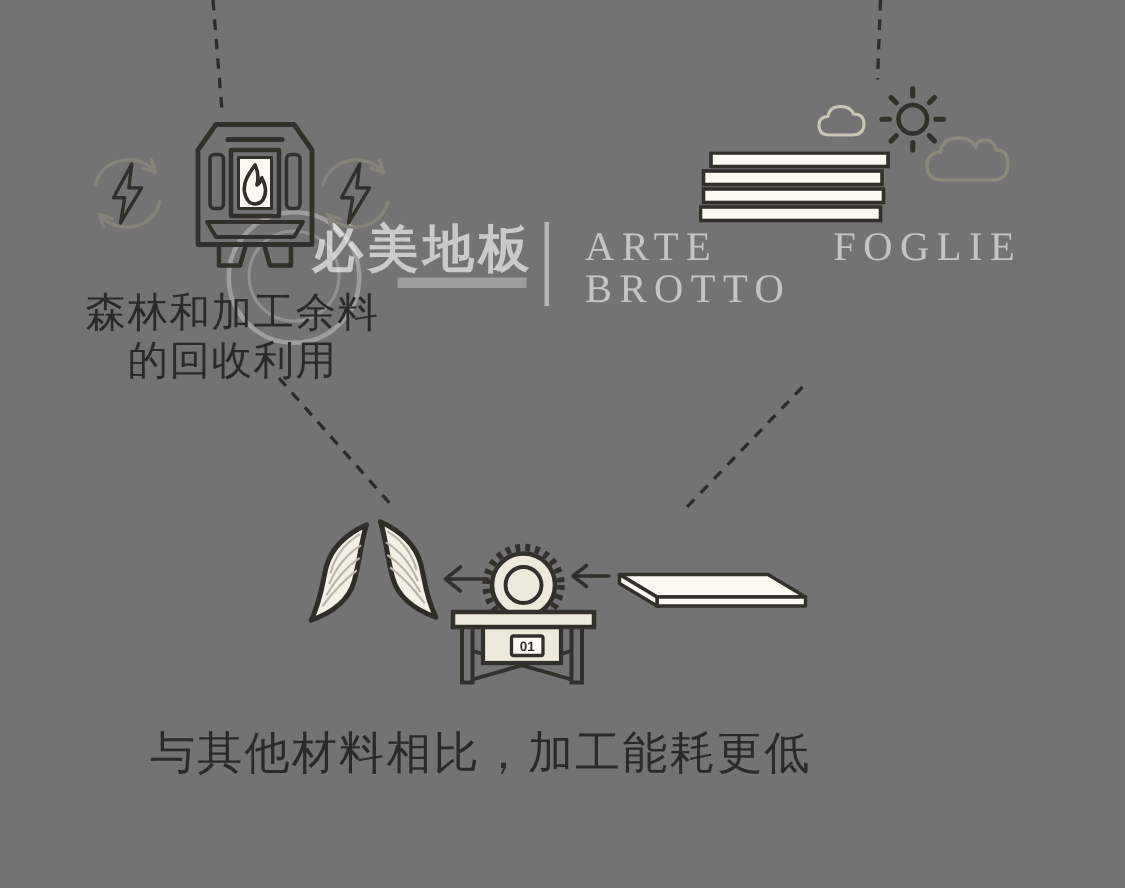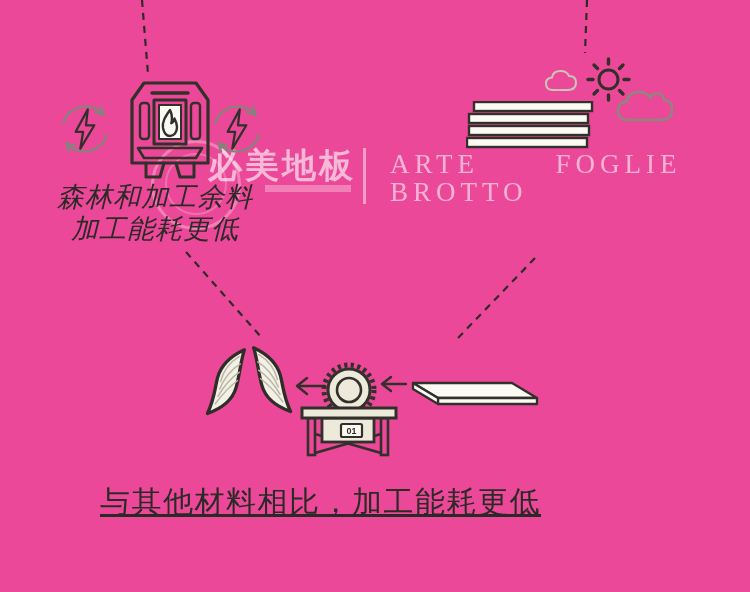--- a/index.html
+++ b/index.html
@@ -1,19 +1,19 @@
 <!DOCTYPE html>
 <html><head>
 <meta charset="utf-8">
 <style>
   html,body{margin:0;padding:0;}
   body{font-family:"Liberation Sans",sans-serif;}
   #canvas{
     position:relative;width:750px;height:592px;overflow:hidden;
-    background:#ec4899;
+    background:#737373;
   }
   .abs{position:absolute;}
   svg{display:block;}
   .caption{
     color:#2b2a26;text-align:center;font-weight:400;
     letter-spacing:1px;line-height:32px;font-size:27px;
   }
   .caption-bottom{
     color:#2b2a26;text-align:center;font-weight:400;
     letter-spacing:1.5px;font-size:30px;
@@ -129,23 +129,23 @@
 
   <svg class="abs" style="left:466px;top:101px;" width="130" height="50" viewBox="0 0 130 50">
     <g fill="#fbfaf3" stroke="#32302b" stroke-width="2.4">
       <rect x="8" y="1" width="118" height="9"></rect>
       <rect x="3" y="13" width="119" height="9"></rect>
       <rect x="3" y="25" width="120" height="9"></rect>
       <rect x="1" y="37" width="120" height="9"></rect>
     </g>
   </svg>
 
-  <div class="abs caption" style="left:35px;top:181px;width:240px;font-style:italic;">
+  <div class="abs caption" style="left:35px;top:192px;width:240px;">
     <div>森林和加工余料</div>
-    <div>加工能耗更低</div>
+    <div>的回收利用</div>
   </div>
 
   <div class="abs caption" style="left:432px;top:194px;width:266px;">
   </div>
 
   <svg class="abs" style="left:199px;top:347px;" width="52" height="72" viewBox="0 0 52 78">
     <g transform="translate(52,0) scale(-1,1)">
       <path d="M5,3 C18,9 30,19 34,33 C37,44 37,55 45,72 C31,67 18,58 14,44 C10,30 9,15 5,3 Z" fill="#f3f1e5" stroke="#2f2d28" stroke-width="3.6" stroke-linejoin="round"></path>
       <g fill="none" stroke="#b9b6a8" stroke-width="1.6">
         <path d="M10,10 C20,16 28,26 31,38"></path>
@@ -197,15 +197,15 @@
   </svg>
 
   <svg class="abs" style="left:408px;top:380px;" width="135" height="28" viewBox="0 0 135 28">
     <g fill="#fbfaf3" stroke="#32302b" stroke-width="2.3" stroke-linejoin="round">
       <polygon points="5,3 104,3 129,18 30,18"></polygon>
       <polygon points="30,18 129,18 129,24 30,24"></polygon>
       <polygon points="5,3 5,9 30,24 30,18"></polygon>
     </g>
   </svg>
 
-  <div class="abs caption-bottom" style="left:0;top:482px;width:641px;text-decoration:underline;">与其他材料相比，加工能耗更低</div>
+  <div class="abs caption-bottom" style="left:0;top:482px;width:641px;">与其他材料相比，加工能耗更低</div>
 
 </div>
 
 </body></html>

